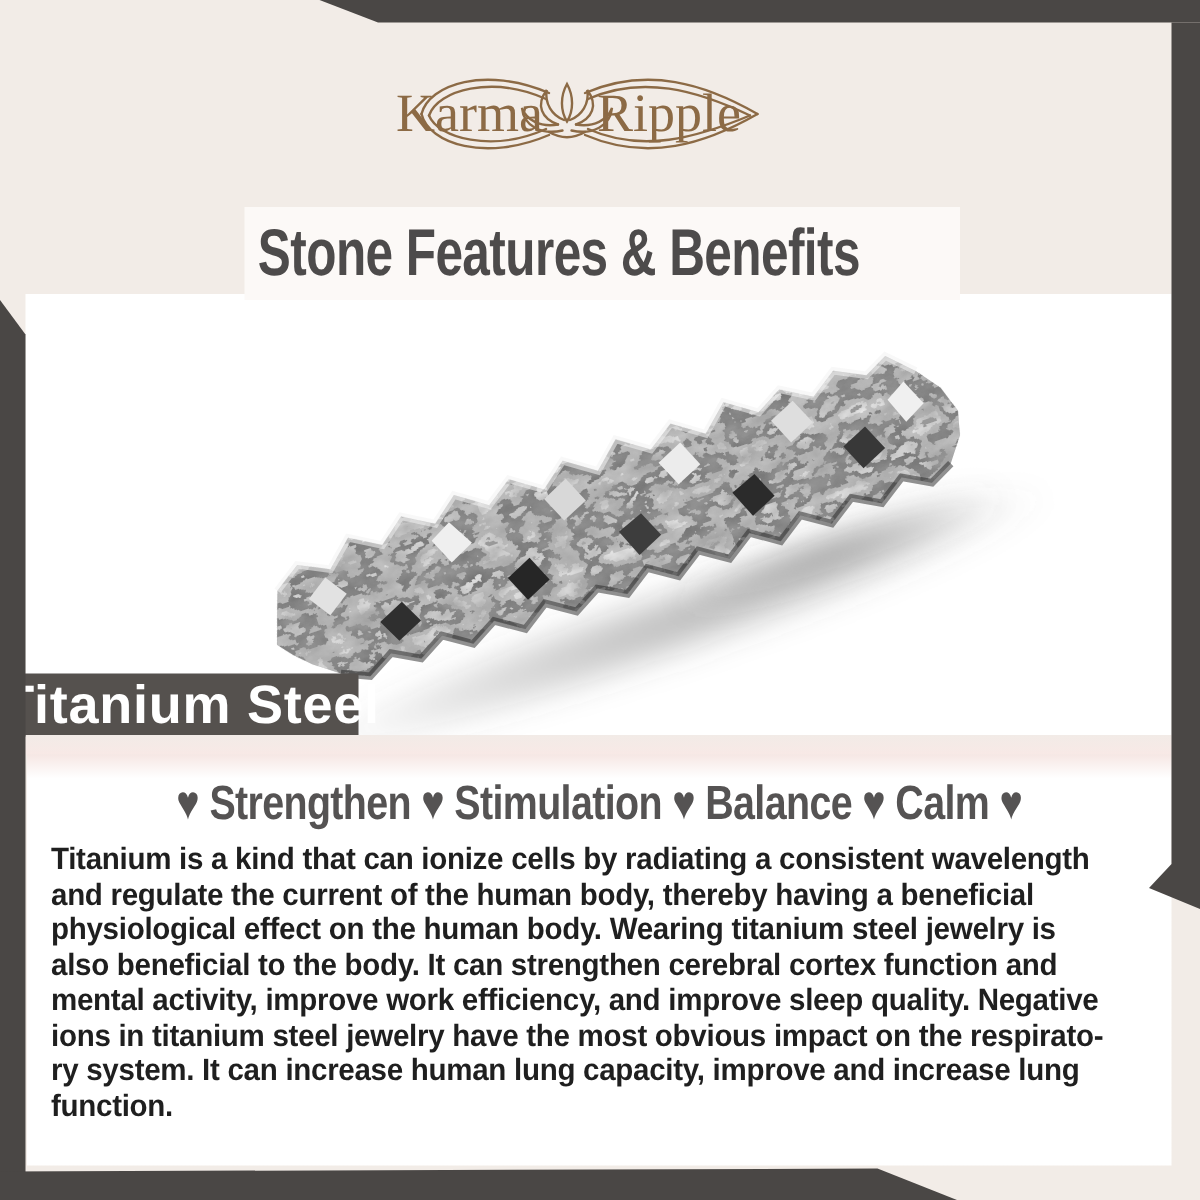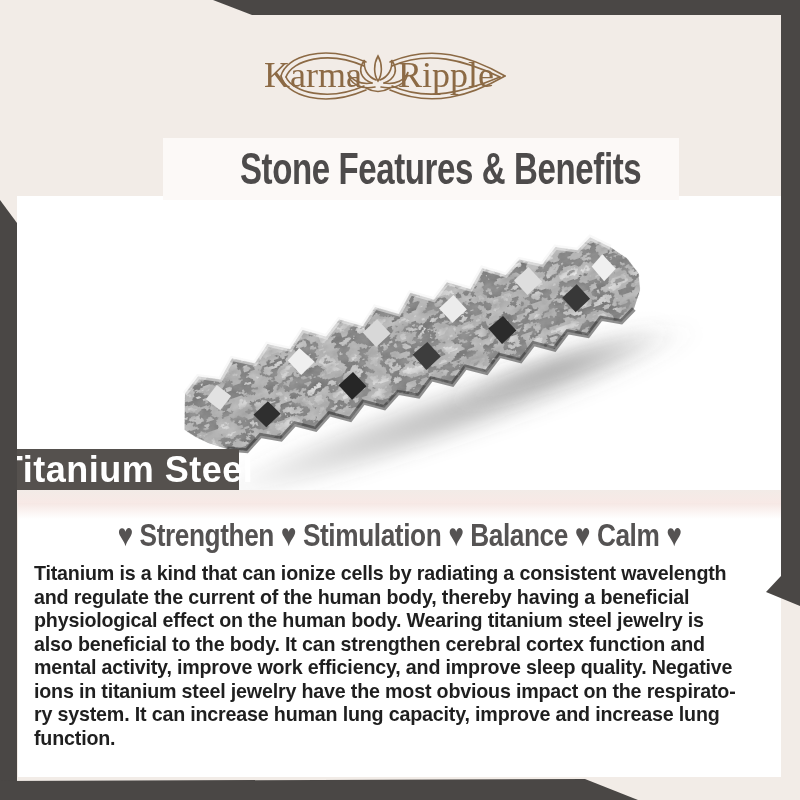--- a/index.html
+++ b/index.html
@@ -10,21 +10,21 @@
   }
   
   .frame-svg{position:absolute;left:0;top:0;z-index:9;pointer-events:none;}
   
   .logo-svg{position:absolute;left:0;top:26px;z-index:2;}
   .logo-word{font-family:"Liberation Serif", serif;font-size:36px;fill:#8c6a45;}
   .ornament{fill:none;stroke:#8c6a45;stroke-width:1.6px;stroke-linecap:round;}
   
   .banner{
     position:absolute;left:163px;top:138px;width:477px;height:62px;
-    background:#fcf9f7;z-index:3;display:flex;align-items:center;justify-content:center;padding-left:39px;
+    background:#fcf9f7;z-index:3;display:flex;align-items:center;justify-content:flex-end;
   }
   .banner h1{
     margin:0;font-size:44px;font-weight:bold;color:#4d4b4b;white-space:pre;
     transform:scaleX(.75);transform-origin:center;letter-spacing:-0.5px;
   }
   
   .photo{
     position:absolute;left:17px;top:196px;width:764px;height:294px;
     background:#ffffff;z-index:2;
   }

